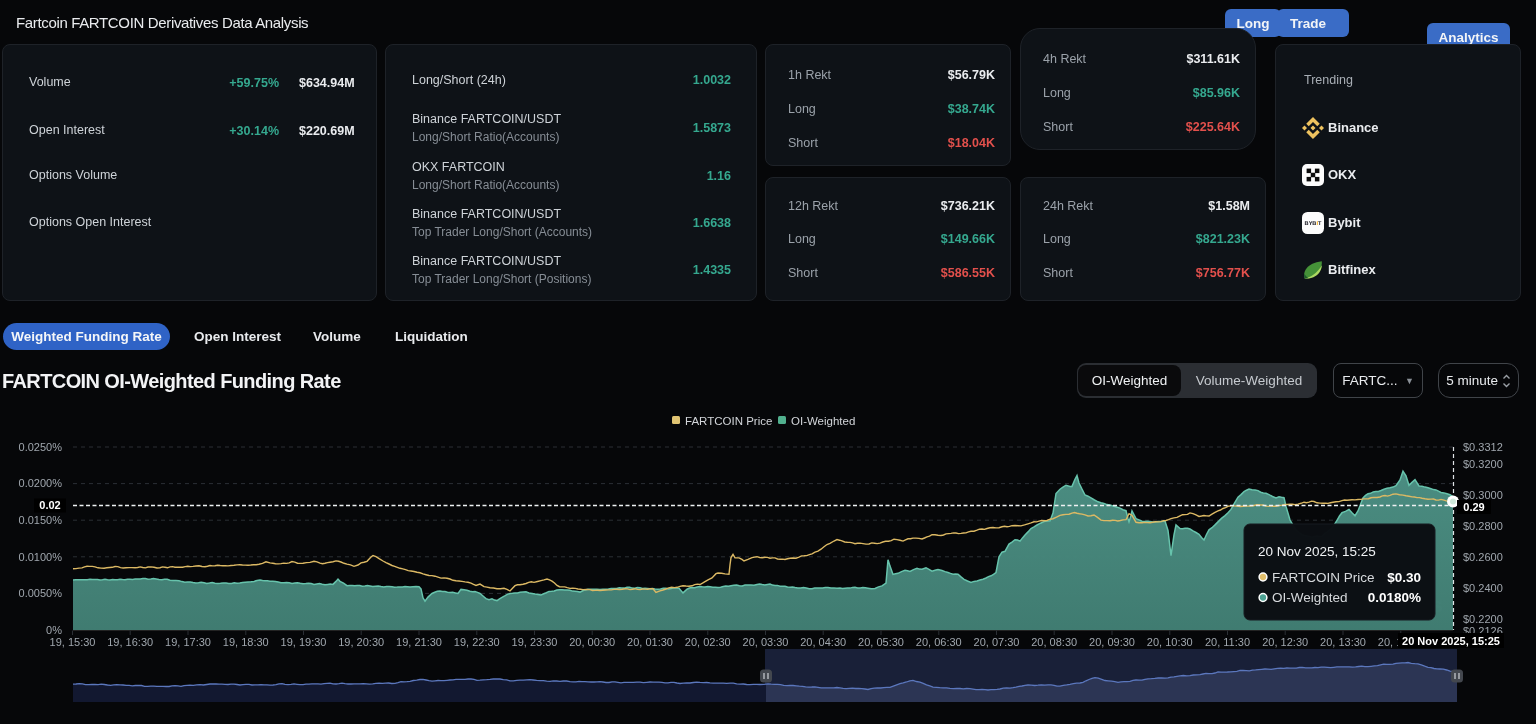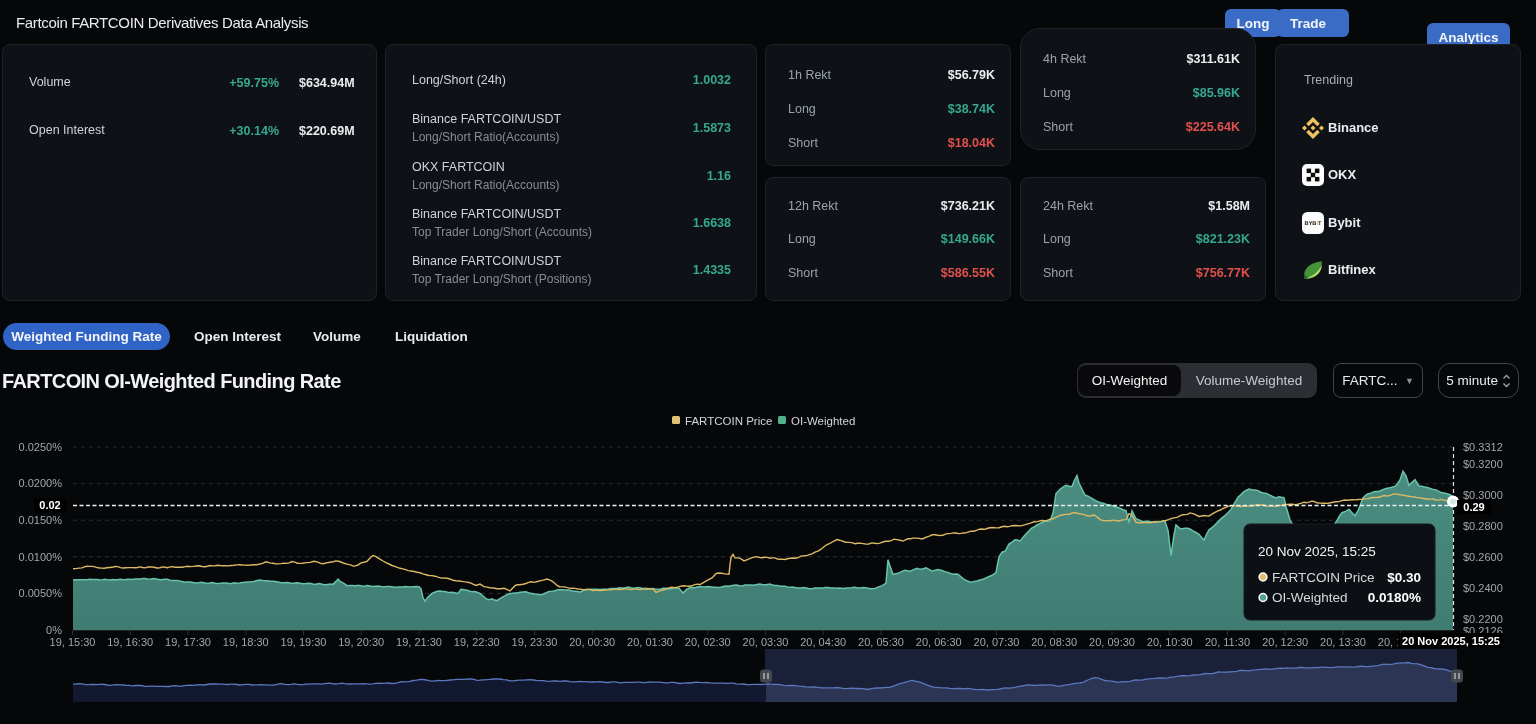--- a/index.html
+++ b/index.html
@@ -30,20 +30,26 @@
 <div class="btn" style="left:1427px; width:83px;margin-top:14px;">Analytics</div>
 
 <div class="card" style="left:2px; top:44px; width:375px; height:257px;">
   <div class="row" style="top:28px;">
       <span class="lab1">Volume</span>
       <span><span class="grn">+59.75%</span><span class="wht" style="margin-left:20px; display:inline-block; width:52px; text-align:right;">$634.94M</span></span>
     </div>
   <div class="row" style="top:76px;">
       <span class="lab1">Open Interest</span>
       <span><span class="grn">+30.14%</span><span class="wht" style="margin-left:20px; display:inline-block; width:52px; text-align:right;">$220.69M</span></span>
+    </div>
+  <div class="row" style="top:123px;">
+      <span class="lab1">Options Volume</span>
+    </div>
+  <div class="row" style="top:170px;">
+      <span class="lab1">Options Open Interest</span>
     </div>
 </div>
 
 <div class="card" style="left:385px; top:44px; width:372px; height:257px;">
   <div class="row" style="top:28px;">
       <span class="lab1">Long/Short (24h)</span>
       <span class="grn">1.0032</span>
     </div>
   <div class="row" style="top:65px; height:36px;">
       <span>

